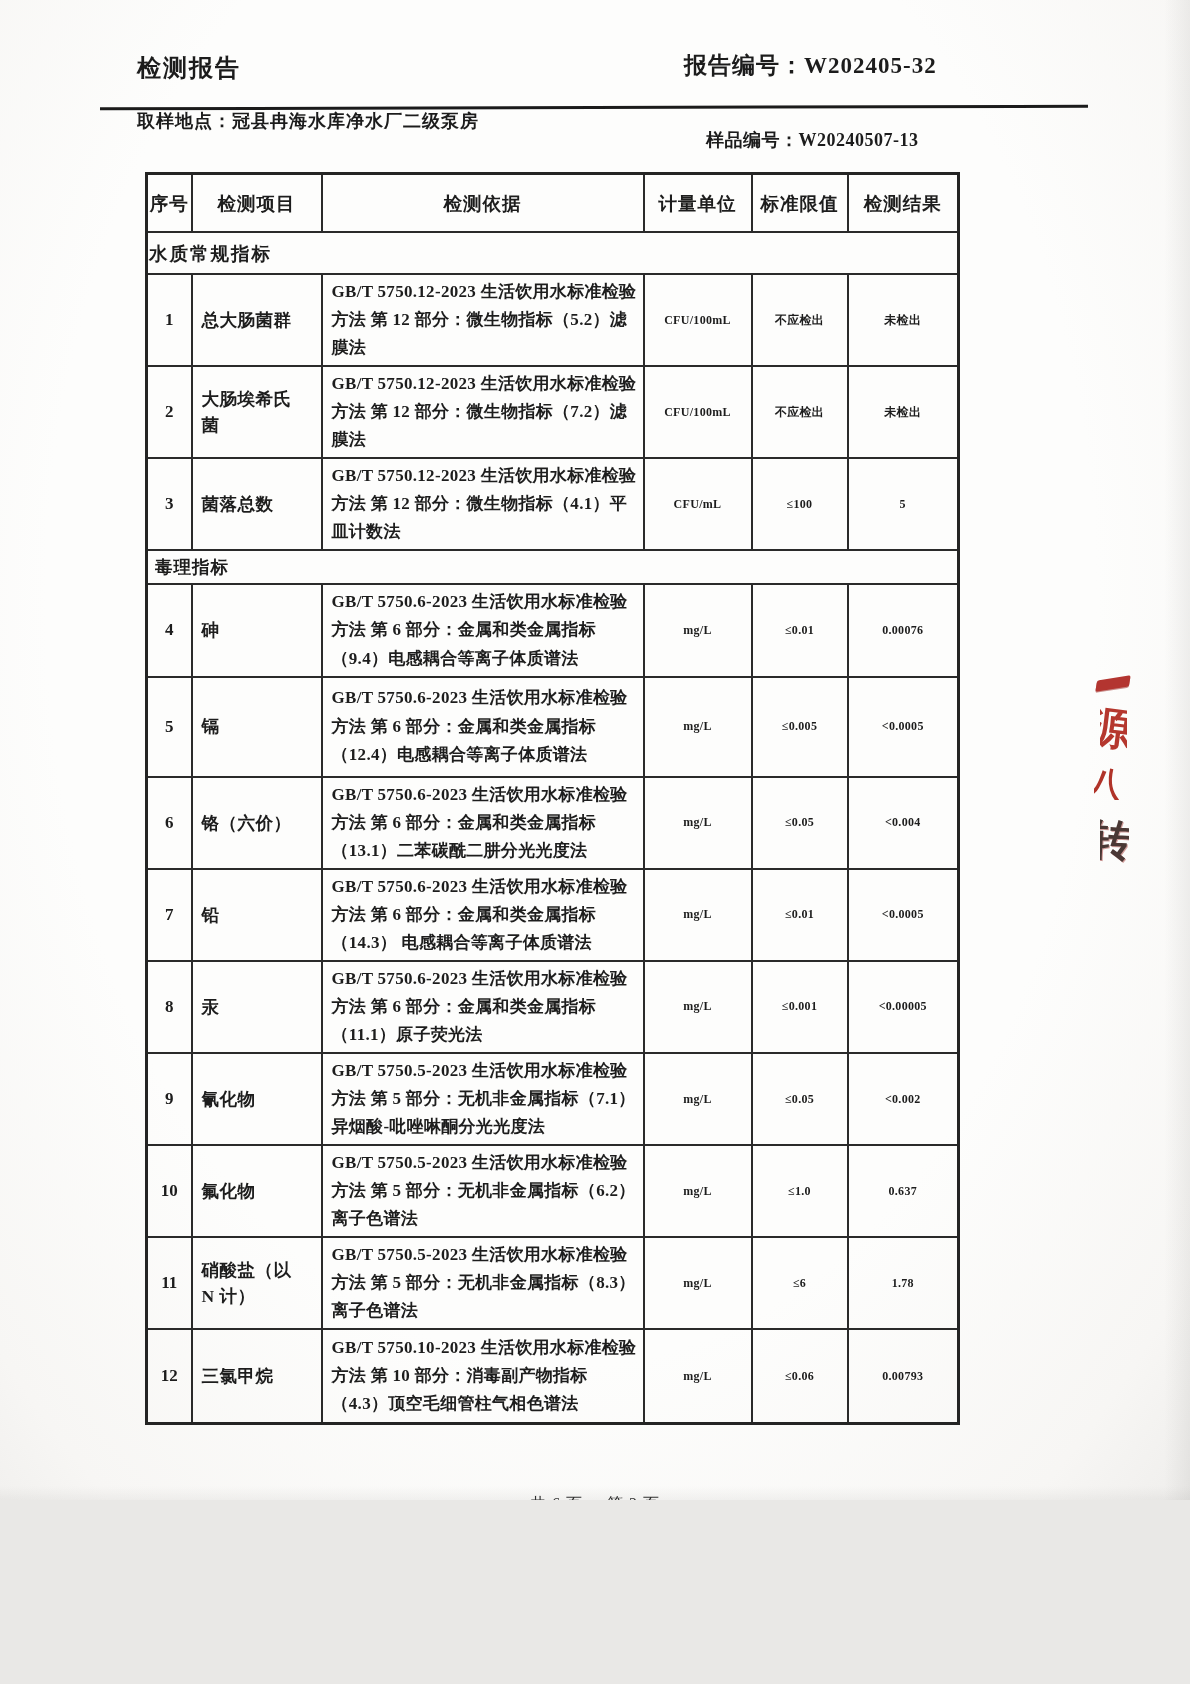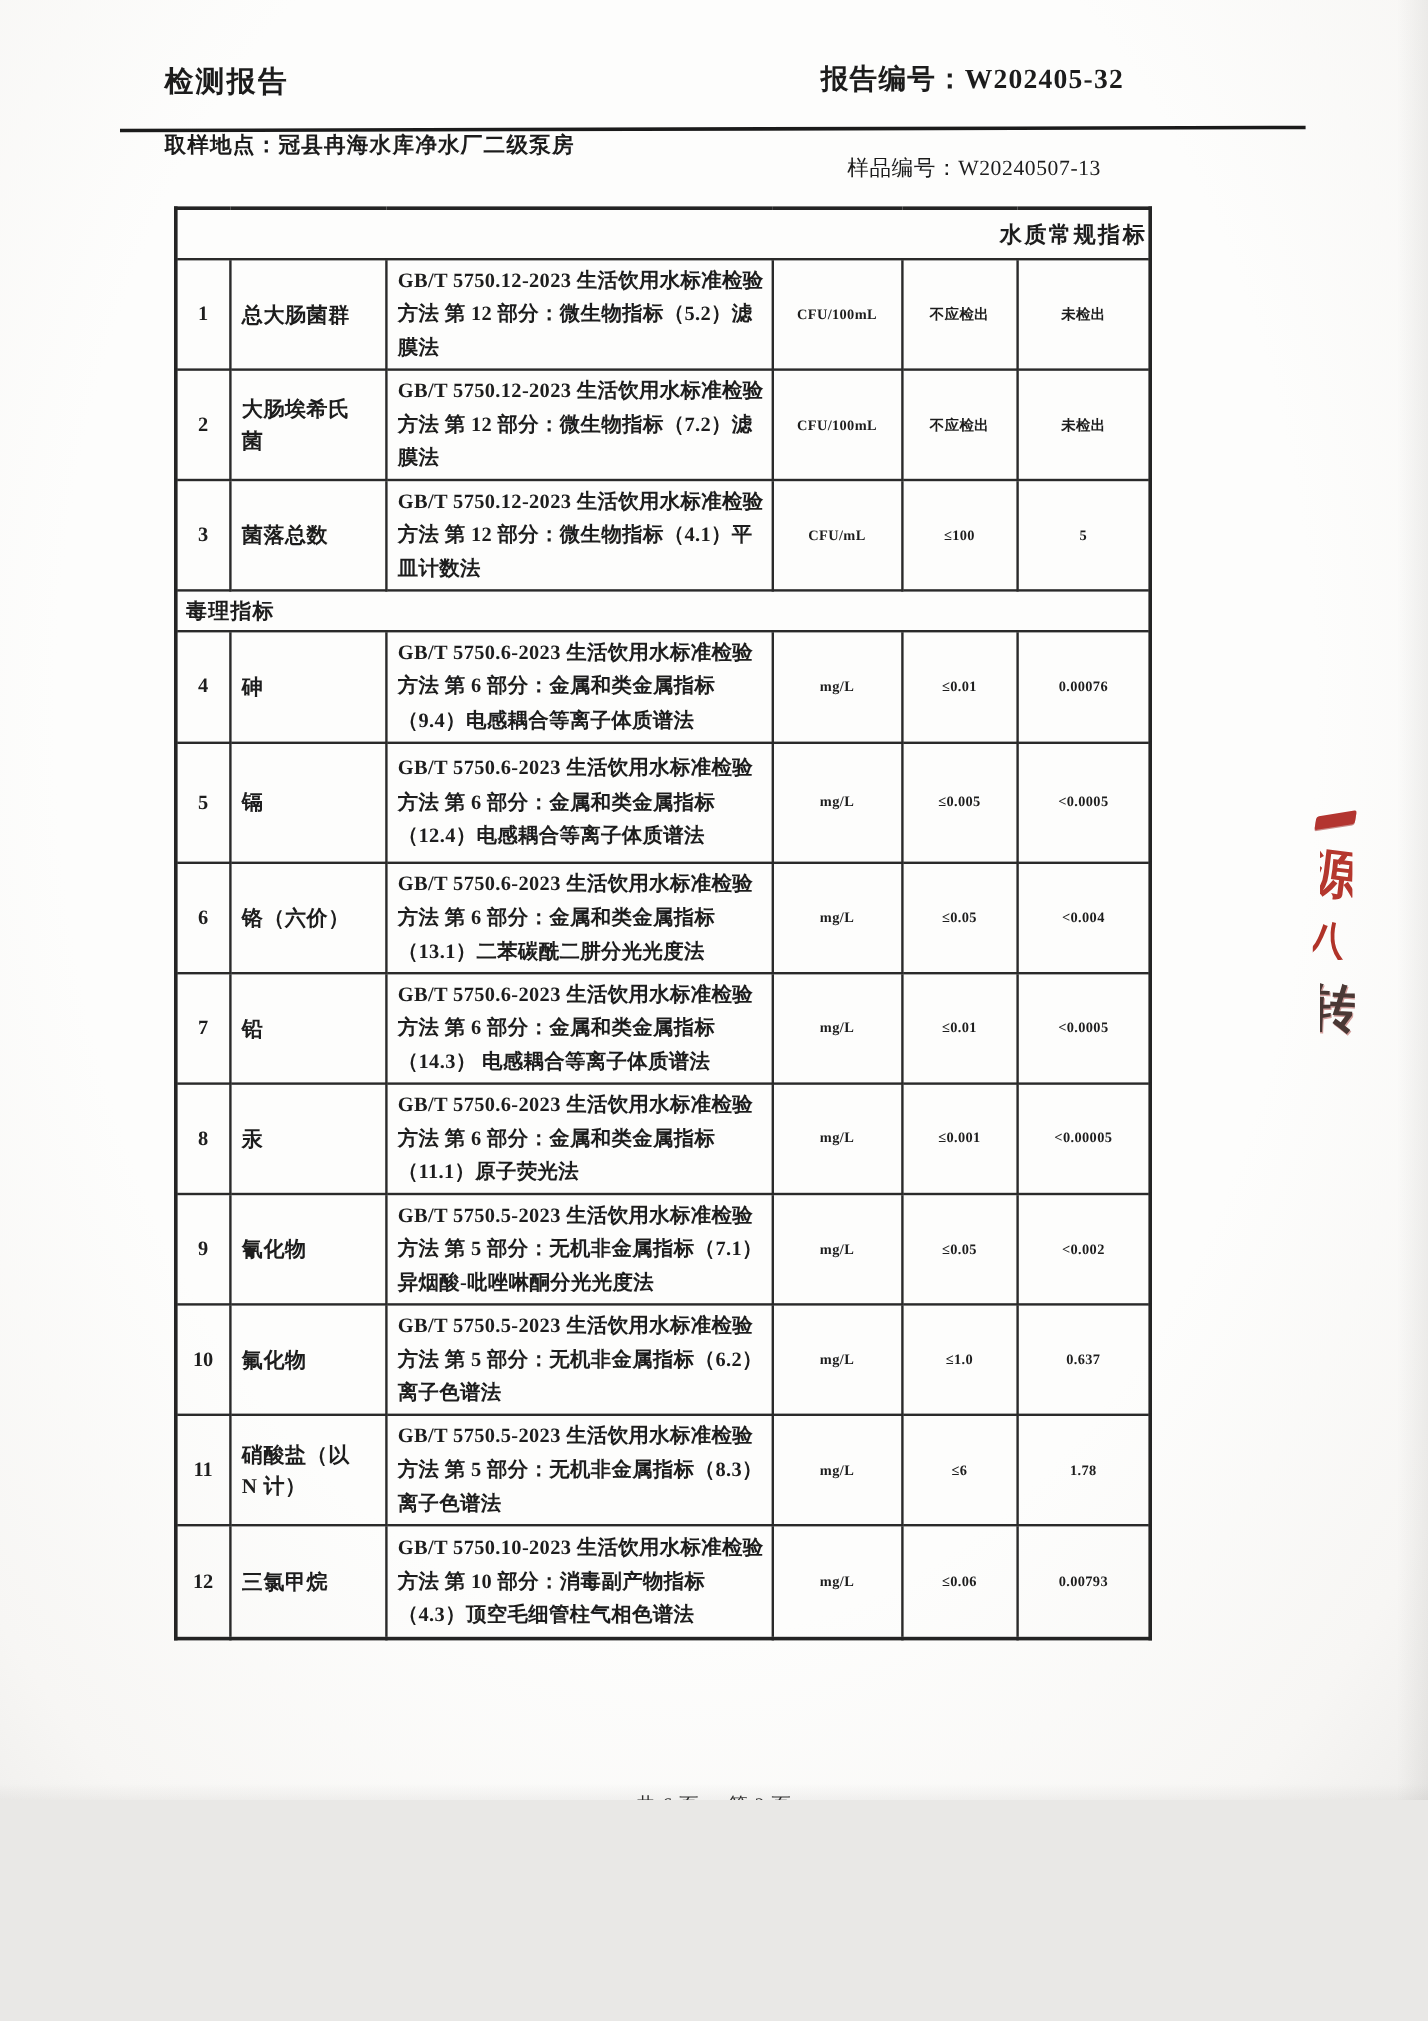--- a/index.html
+++ b/index.html
@@ -12,37 +12,37 @@
   .edge-right{position:absolute;right:0;top:0;width:26px;height:100%;
     background:linear-gradient(to right, rgba(0,0,0,0), rgba(120,118,115,0.10));}
   .edge-bottom{position:absolute;left:0;bottom:0;width:100%;height:14px;
     background:linear-gradient(to bottom, rgba(0,0,0,0), rgba(120,118,115,0.08));}
 
   .doc-title{position:absolute;left:137px;top:52px;font-size:24px;font-weight:700;letter-spacing:2px;}
   .report-no{position:absolute;left:684px;top:50px;font-size:23px;font-weight:700;letter-spacing:1px;}
   .rule{position:absolute;left:100px;top:106px;width:988px;height:3px;background:#1b1b1b;transform:rotate(-0.15deg);}
 
   .meta-left{position:absolute;left:137px;top:109px;font-size:18px;font-weight:700;letter-spacing:1px;}
-  .meta-right{position:absolute;left:706px;top:128px;font-size:18px;font-weight:400;letter-spacing:0.5px;}
+  .meta-right{position:absolute;left:706px;top:128px;font-size:18px;font-weight:700;letter-spacing:0.5px;}
 
   table.report{
     position:absolute;left:145px;top:172px;width:812px;
     border-collapse:collapse;table-layout:fixed;
     border:3px solid #242424;
   }
   table.report td{
     border:2px solid #2a2a2a;font-weight:700;color:#1d1d1d;
     vertical-align:middle;overflow:hidden;
   }
   td.c-no{text-align:center;font-size:17px;}
   td.c-item{text-align:left;padding:2px 16px 2px 9px;font-size:17.5px;letter-spacing:0.5px;line-height:1.5;}
   td.c-basis{text-align:left;padding:3px 5px 3px 9px;font-size:17px;line-height:1.65;letter-spacing:0.3px;margin-left:43px;}
   td.c-unit,td.c-limit,td.c-result{text-align:center;font-size:12px;letter-spacing:0.3px;}
   tr.hdr td{text-align:center;font-size:18.5px;letter-spacing:1px;height:54px;}
-  tr.group td{text-align:right;font-size:18.5px;letter-spacing:2px;height:38px;margin-top:28px;}
+  tr.group td{text-align:left;font-size:18.5px;letter-spacing:2px;height:38px;margin-top:28px;}
   tr.section td{text-align:left;padding-left:7px;font-size:17.5px;letter-spacing:1px;height:30px;}
 
   .footer{position:absolute;left:0;top:1494px;width:1190px;text-align:center;
     font-size:16px;font-weight:400;letter-spacing:1px;color:#2a2a2a;}
   .footer span{margin:0 12px;}
 
   .scan-line{position:absolute;left:895px;top:1604px;display:flex;align-items:center;}
   .qr{width:58px;height:58px;}
   .scan-text{margin-left:16px;font-family:"Liberation Sans","DejaVu Sans",sans-serif;
     font-size:37px;font-weight:700;color:#2e2e2e;letter-spacing:2px;white-space:nowrap;}
@@ -77,20 +77,28 @@
   <table class="report">
     <colgroup>
       <col style="width:45px">
         <col style="width:130px">
         <col style="width:322px">
       <col style="width:108px">
         <col style="width:96px">
         <col style="width:111px">
     </colgroup>
     <tbody>
+        <tr class="hdr">
+      <td>序号</td>
+      <td>检测项目</td>
+      <td>检测依据</td>
+      <td>计量单位</td>
+      <td>标准限值</td>
+      <td>检测结果</td>
+    </tr>
     <tr class="group">
       <td colspan="6">水质常规指标</td>
     </tr>
     <tr style="height:85px">
       <td class="c-no">1</td>
       <td class="c-item">总大肠菌群</td>
       <td class="c-basis">GB/T 5750.12-2023 生活饮用水标准检验方法 第 12 部分：微生物指标（5.2）滤膜法</td>
       <td class="c-unit">CFU/100mL</td>
       <td class="c-limit">不应检出</td>
       <td class="c-result">未检出</td>

